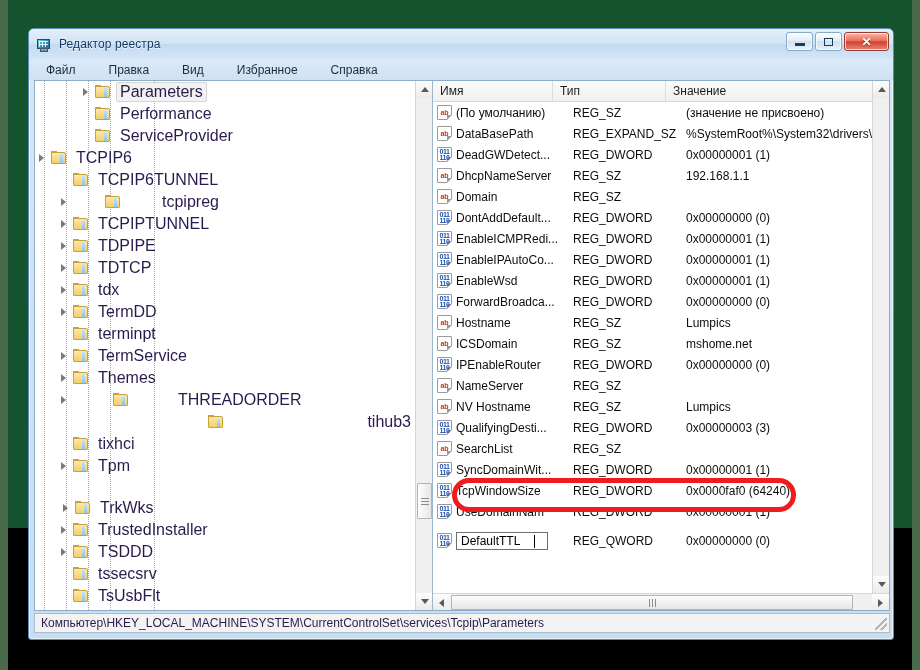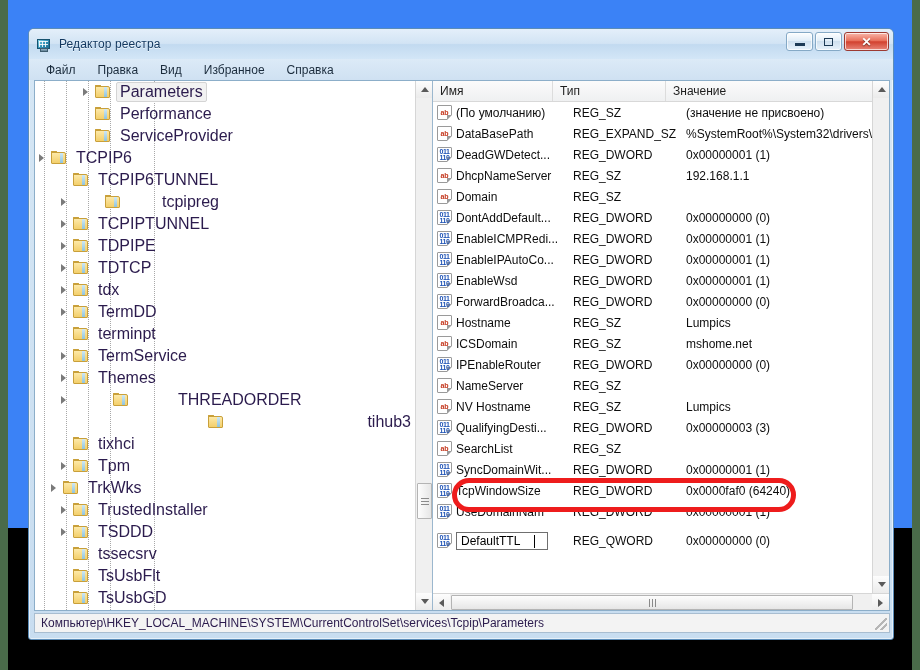--- a/index.html
+++ b/index.html
@@ -3,21 +3,21 @@
 <meta charset="utf-8">
 <style>
   * { box-sizing: border-box; }
   html, body {
     margin: 0; padding: 0;
     width: 920px; height: 670px;
     overflow: hidden;
     background: #000000;
     font-family: "Liberation Sans", sans-serif;
   }
-  #root { position: relative; width: 920px; height: 528px; background: #3b82f6; }
+  #root { position: relative; width: 920px; height: 528px; background: #14532d; }
 
   .edge-strip { position: absolute; top: 0; width: 8px; height: 670px; background: #4a6b4a; }
   .edge-left { left: 0; }
   .edge-right { right: 0; }
 
   
   #window {
     position: absolute; left: 28px; top: 28px;
     width: 866px; height: 612px;
     background: linear-gradient(to bottom, #d6e7f5 0%, #c8ddf0 100%);
@@ -68,21 +68,21 @@
     background: linear-gradient(to bottom, #f9b7ab 0%, #e8705c 45%, #d2412f 52%, #e8867a 100%);
   }
   .glyph-min { width: 10px; height: 3px; background: #1d3a55; margin-top: 6px; }
   .glyph-max { width: 9px; height: 8px; border: 1.5px solid #1d3a55; }
   .glyph-close { color: #fff; font-size: 12px; font-weight: bold; line-height: 1;
                  text-shadow: 0 1px 1px rgba(0,0,0,.5); }
 
   
   #menubar {
     height: 21px; display: flex; align-items: center;
-    padding-left: 8px; gap: 4px;
+    padding-left: 8px; gap: 15px;
     background: linear-gradient(to bottom,#dceaf7,#cfe1f2);
   }
   .menu-item {
     font-size: 12px; color: #1b2c3d; padding: 2px 9px; white-space: nowrap;
   }
 
   
   #client {
     position: absolute; left: 5px; top: 51px;
     width: 856px; height: 531px;
@@ -440,21 +440,21 @@
             </div>
             <div class="tnode" style="padding-left: 22px;">
               <div class="expander has"></div>
               <div class="folder">
                 <div class="tab"></div>
                 <div class="back"></div>
                 <div class="spine"></div>
               </div>
               <span class="tlabel">Tpm</span>
             </div>
-            <div class="tnode" style="padding-left: 12px;">
+            <div class="tnode" style="padding-left: 24px; margin-top: 20px;">
               <div class="expander has"></div>
               <div class="folder">
                 <div class="tab"></div>
                 <div class="back"></div>
                 <div class="spine"></div>
               </div>
               <span class="tlabel">TrkWks</span>
             </div>
             <div class="tnode" style="padding-left: 22px;">
               <div class="expander has"></div>

